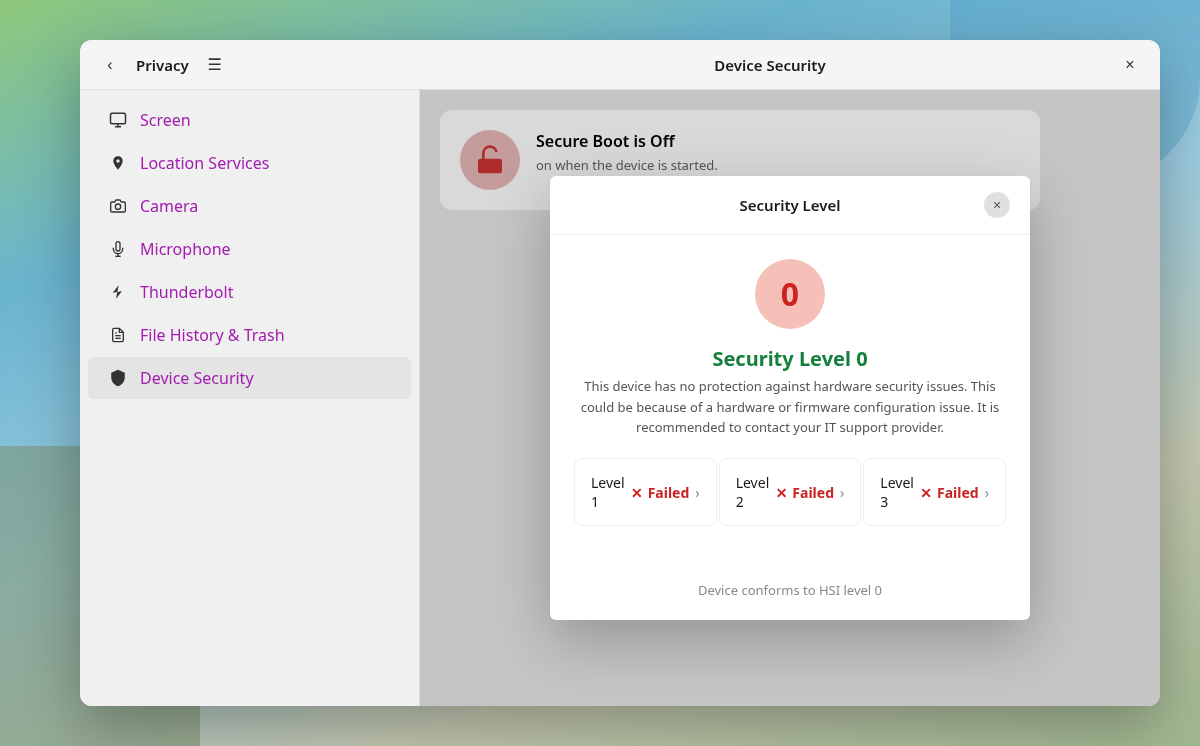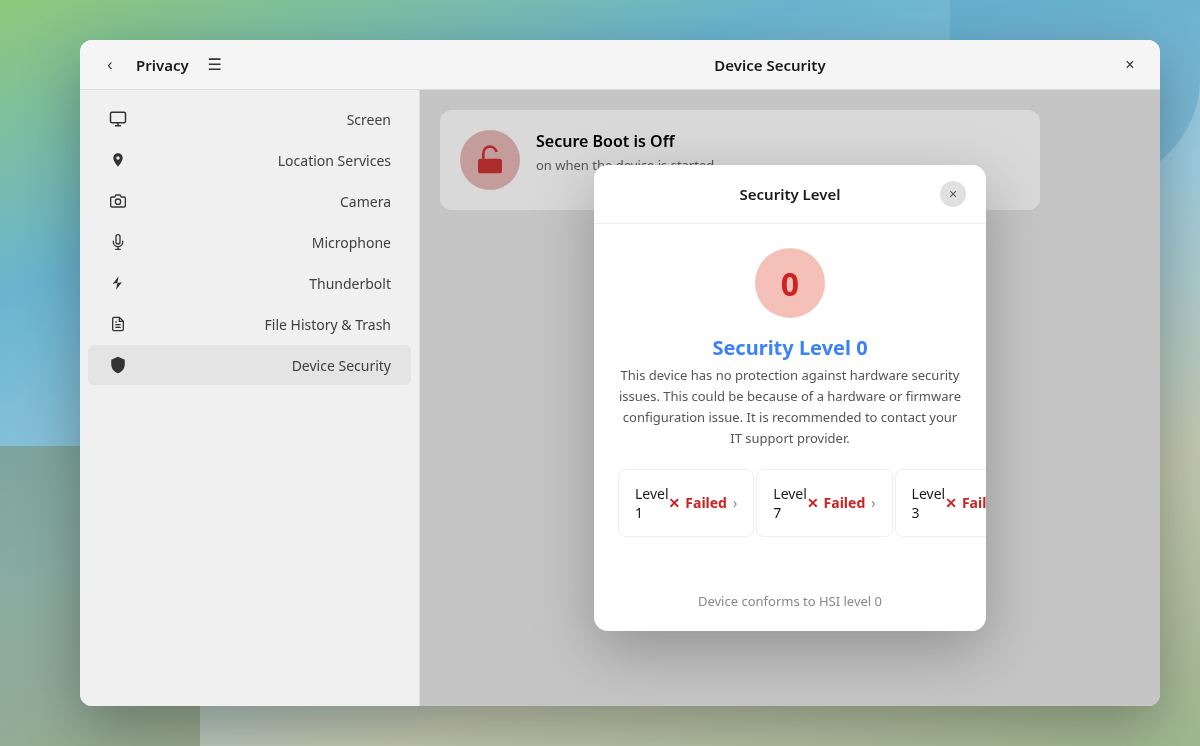--- a/index.html
+++ b/index.html
@@ -126,23 +126,22 @@
     }
 
     .sidebar-item {
       display: flex;
       align-items: center;
       gap: 12px;
       padding: 10px 20px;
       cursor: pointer;
       border-radius: 6px;
       margin: 1px 8px;
-      font-size: 14px;
-      color: #404040;
-      justify-content: space-between;
+      font-size: 16px;
+      color: #a21caf;
     }
     .sidebar-item.active { background: #e4e4e4; }
 
     .sidebar-icon {
       width: 20px;
       height: 20px;
       display: flex;
       align-items: center;
       justify-content: center;
       font-size: 16px;
@@ -203,22 +202,22 @@
       inset: 0;
       background: rgba(0,0,0,0.15);
       display: flex;
       align-items: center;
       justify-content: center;
     }
 
     
     .modal {
       background: white;
-      border-radius: 14px;
-      width: 392px;
+      border-radius: 6px;
+      width: 480px;
       box-shadow: 0 20px 60px rgba(0,0,0,0.25);
       overflow: hidden;
     }
 
     .modal-header {
       display: flex;
       align-items: center;
       justify-content: space-between;
       padding: 16px 20px;
       border-bottom: 1px solid #eee;
@@ -262,21 +261,21 @@
       font-size: 32px;
       font-weight: 700;
       color: #cc2222;
       margin: 0 auto 16px;
     }
 
     .security-level-title {
       text-align: center;
       font-size: 20px;
       font-weight: 700;
-      color: #3b82f6;
+      color: #15803d;
       margin-bottom: 4px;
     }
 
     .security-description {
       text-align: center;
       font-size: 13px;
       color: #555;
       line-height: 1.6;
       margin-bottom: 20px;
     }
@@ -486,21 +485,21 @@
                 <div class="level-row-right">
                   <div class="failed-indicator">
                     <span class="x-icon">✕</span>
                     <span class="failed-text">Failed</span>
                   </div>
                   <span class="chevron-right">›</span>
                 </div>
               </div>
 
               <div class="level-row">
-                <span class="level-row-label">Level 7</span>
+                <span class="level-row-label">Level 2</span>
                 <div class="level-row-right">
                   <div class="failed-indicator">
                     <span class="x-icon">✕</span>
                     <span class="failed-text">Failed</span>
                   </div>
                   <span class="chevron-right">›</span>
                 </div>
               </div>
 
               <div class="level-row">

